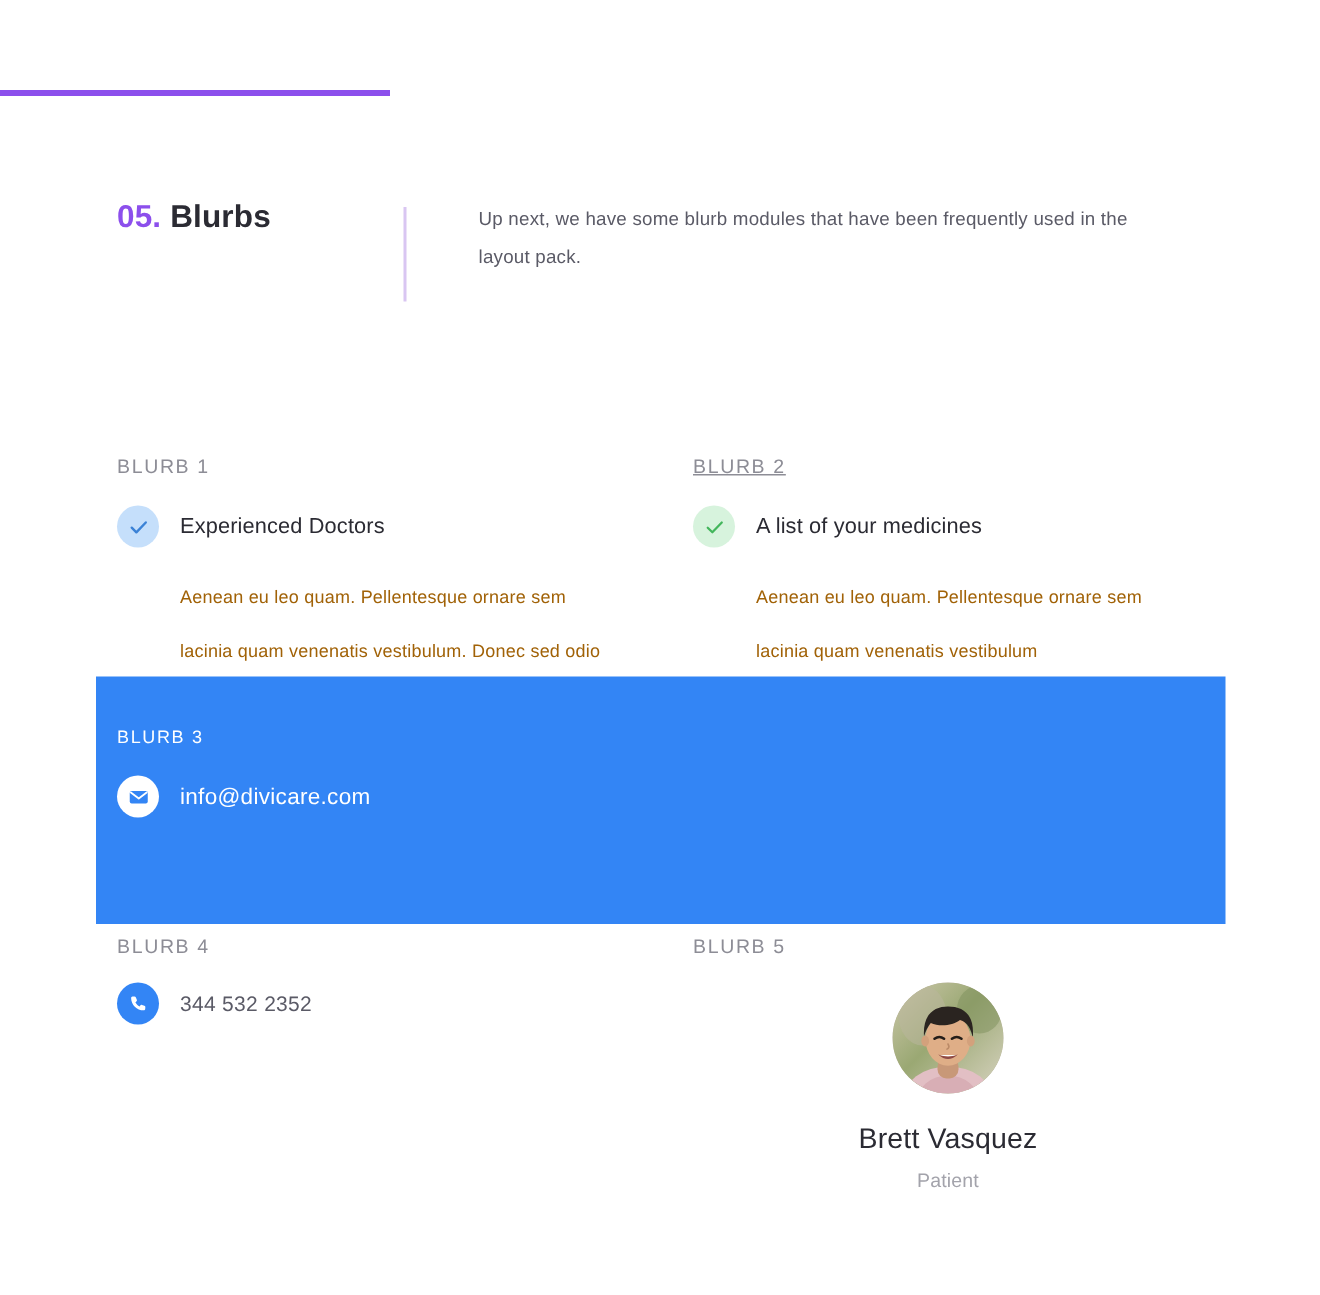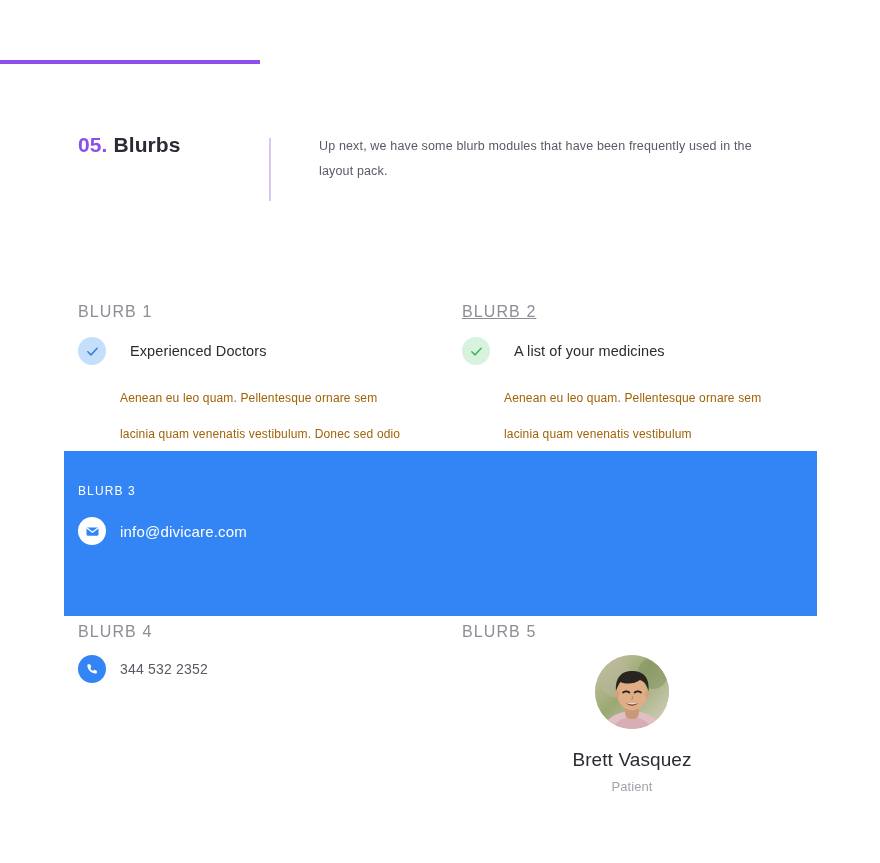--- a/index.html
+++ b/index.html
@@ -62,21 +62,21 @@
     width: 450px;
     font-size: 12.5px;
     line-height: 25px;
     color: #5a5a66;
     letter-spacing: 0.15px;
   }
 
   
   .blurb-label {
     position: absolute;
-    font-size: 16px;
+    font-size: 13px;
     letter-spacing: 1.1px;
     color: #8d8d96;
     font-weight: 400;
     white-space: nowrap;
   }
   #blurb1-label { left: 78px; top: 303px; }
   #blurb2-label { left: 462px; top: 303px; text-decoration: underline; }
   #blurb4-label { left: 78px; top: 623px; }
   #blurb5-label { left: 462px; top: 623px; }
 
@@ -97,21 +97,21 @@
     border-radius: 50%;
     flex: 0 0 28px;
     display: flex;
     align-items: center;
     justify-content: center;
   }
   .icon-circle.blue  { background: #c5dffb; }
   .icon-circle.green { background: #d7f3dd; }
 
   .blurb-title {
-    margin-left: 24px;
+    margin-left: 14px;
     font-size: 14.5px;
     color: #2b2b33;
     letter-spacing: 0.1px;
     white-space: nowrap;
   }
   .blurb-body {
     margin-top: 14px;
     margin-left: 42px;
     font-size: 12px;
     line-height: 36px;

